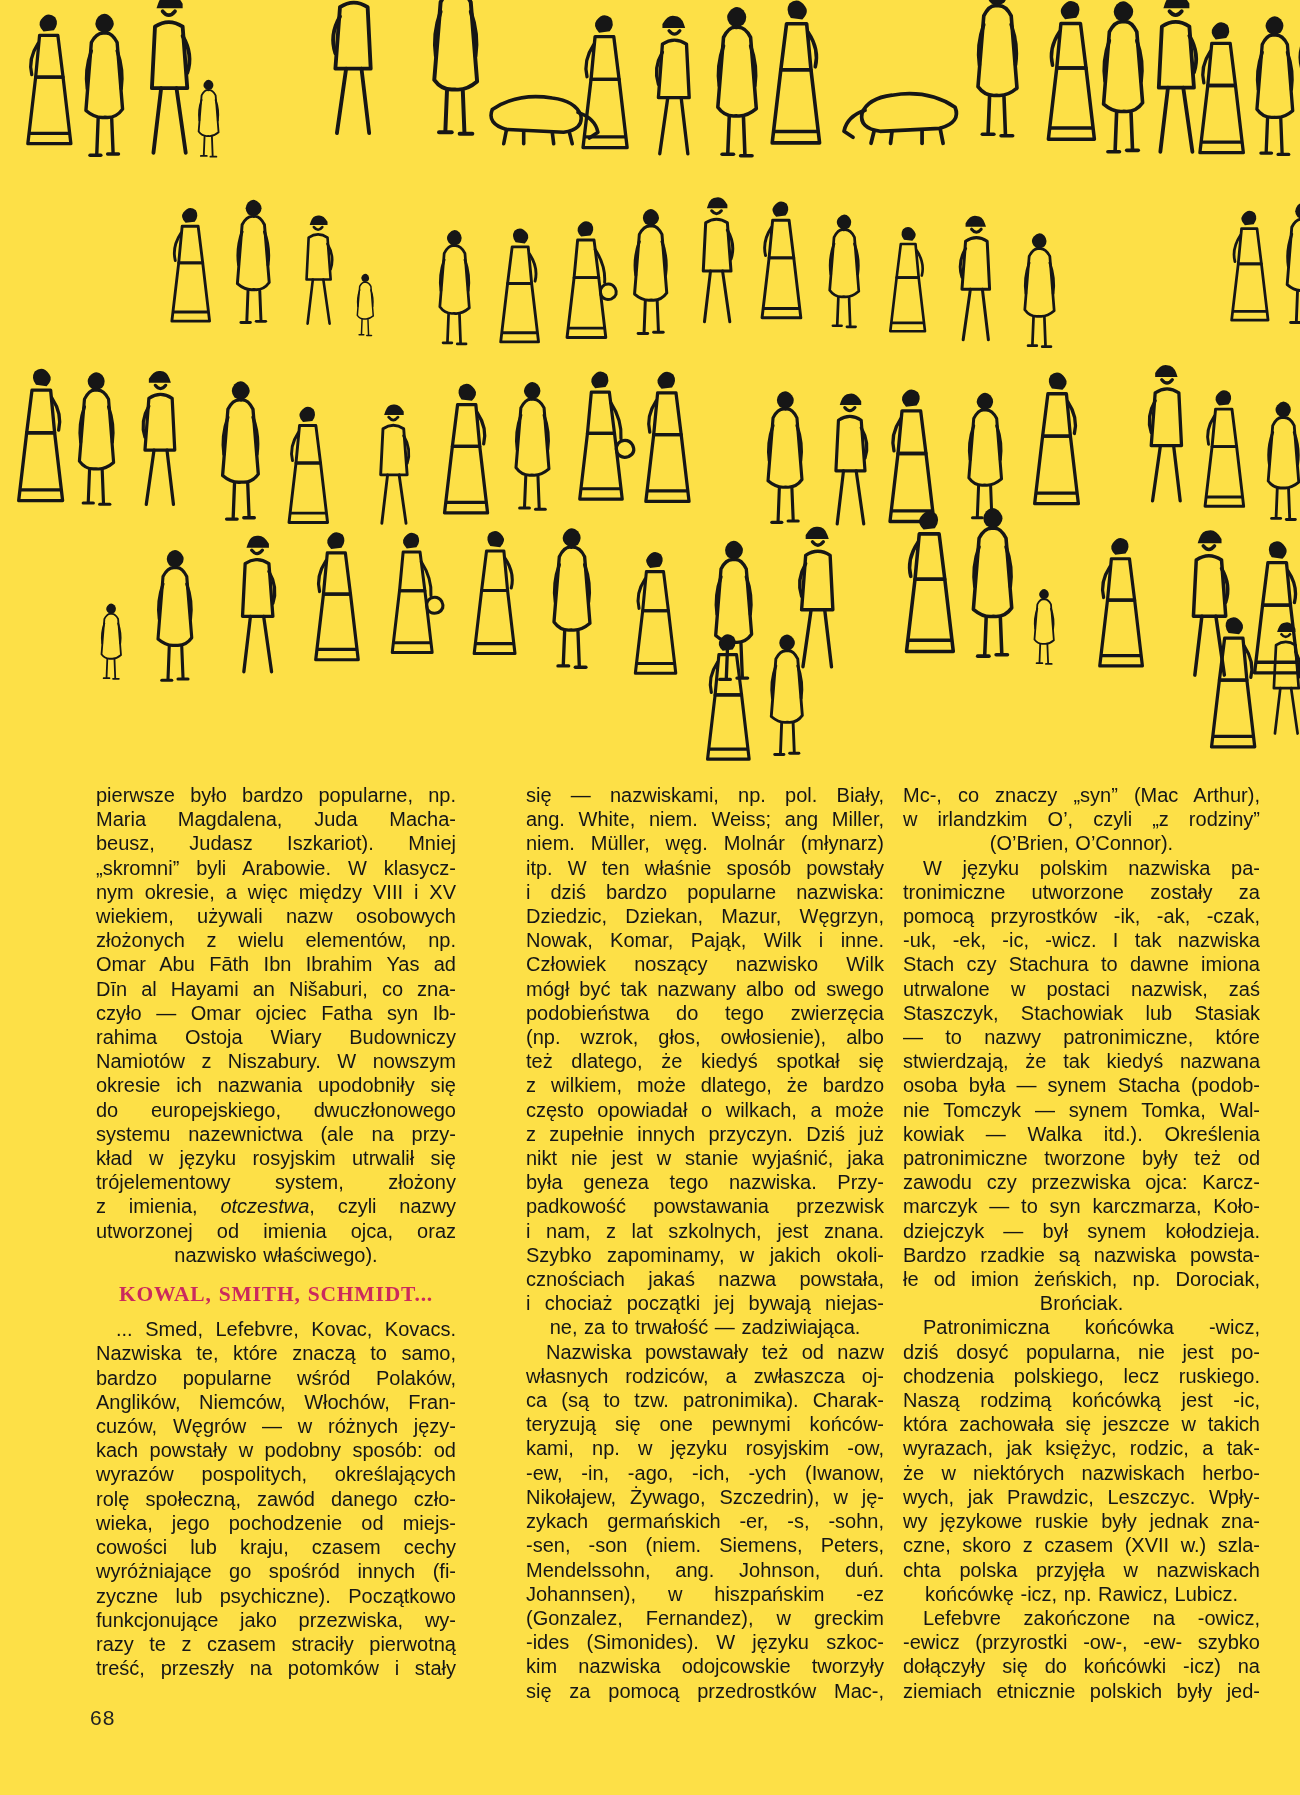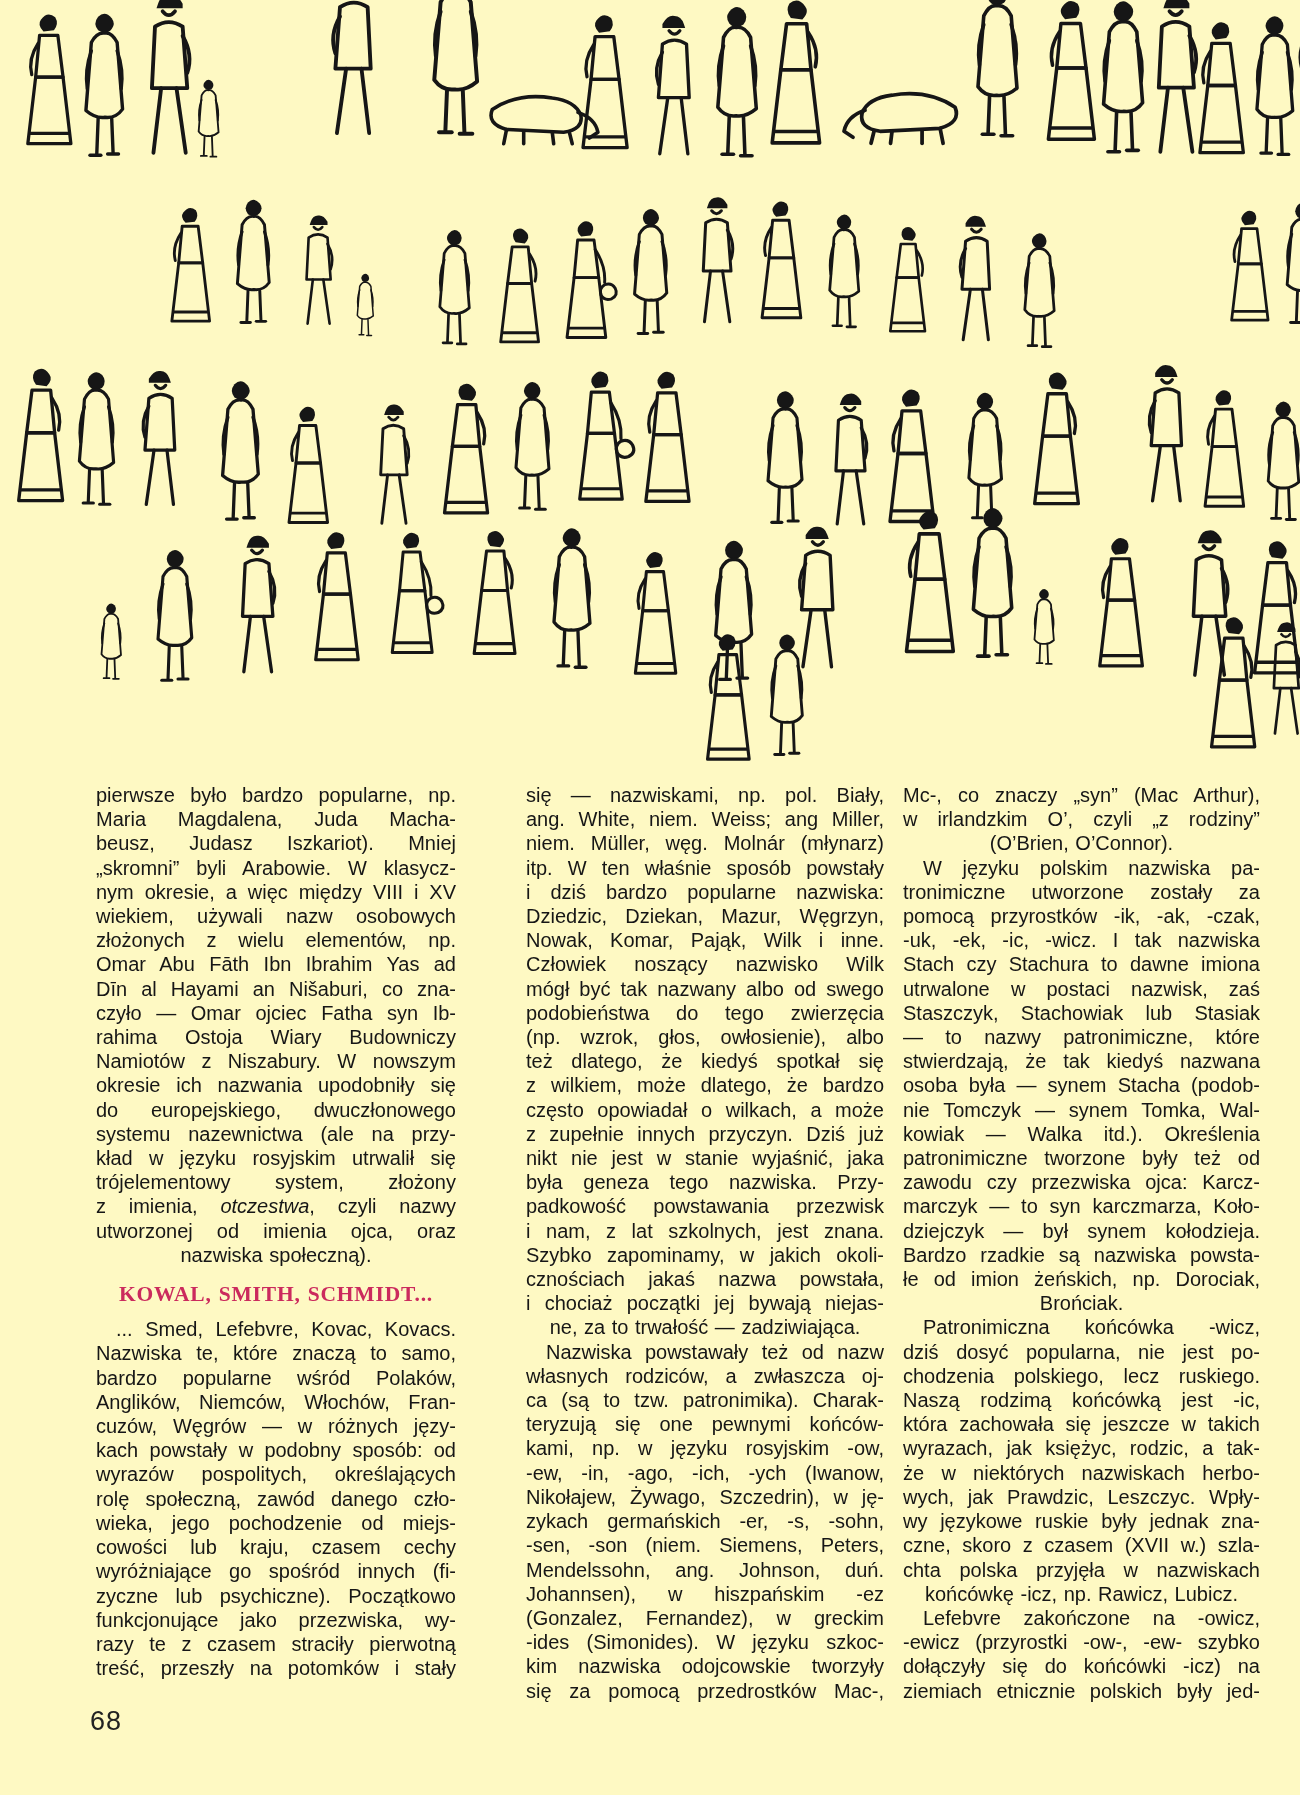--- a/index.html
+++ b/index.html
@@ -1,19 +1,19 @@
 <!DOCTYPE html>
 <html><head>
 <meta charset="utf-8">
 <style>
   html,body{margin:0;padding:0;background:#e8e8e8;}
   .page{
     position:relative;
     width:1300px;height:1795px;
-    background:#fef9c3;
+    background:#fde047;
     overflow:hidden;
     font-family:"Liberation Sans", sans-serif;
     color:#1a1a1a;
   }
   #illustration{position:absolute;left:0;top:0;}
   .column{
     position:absolute;
     top:783px;
     font-size:20px;
     line-height:24.2px;
@@ -31,21 +31,21 @@
     font-weight:bold;
     font-size:21.5px;
     letter-spacing:0.8px;
     text-align:center;
     text-align-last:center;
     margin:15px 0 11px 0;
   }
   .page-number{
     position:absolute;
     left:90px;top:1706px;
-    font-size:27px;
+    font-size:21px;
     color:#222;
     letter-spacing:1px;
   }
 </style>
 </head>
 <body>
 
 <div class="page">
   <svg id="illustration" width="1300" height="772" viewBox="0 0 1300 772" xmlns="http://www.w3.org/2000/svg">
       <g transform="translate(20.0,9.3) scale(1.305,1.305)">
@@ -676,21 +676,21 @@
       <div class="line just">czyło — Omar ojciec Fatha syn Ib-</div>
       <div class="line just">rahima Ostoja Wiary Budowniczy</div>
       <div class="line just">Namiotów z Niszabury. W nowszym</div>
       <div class="line just">okresie ich nazwania upodobniły się</div>
       <div class="line just">do europejskiego, dwuczłonowego</div>
       <div class="line just">systemu nazewnictwa (ale na przy-</div>
       <div class="line just">kład w języku rosyjskim utrwalił się</div>
       <div class="line just">trójelementowy system, złożony</div>
       <div class="line just">z imienia, <i>otczestwa</i>, czyli nazwy</div>
       <div class="line just">utworzonej od imienia ojca, oraz</div>
-      <div class="line flush">nazwiska społeczną).</div>
+      <div class="line flush">nazwisko właściwego).</div>
       <div class="line heading" style="color: rgb(203, 42, 93); font-family: Liberation Serif, serif;">KOWAL, SMITH, SCHMIDT...</div>
       <div class="line just indent">... Smed, Lefebvre, Kovac, Kovacs.</div>
       <div class="line just">Nazwiska te, które znaczą to samo,</div>
       <div class="line just">bardzo popularne wśród Polaków,</div>
       <div class="line just">Anglików, Niemców, Włochów, Fran-</div>
       <div class="line just">cuzów, Węgrów — w różnych języ-</div>
       <div class="line just">kach powstały w podobny sposób: od</div>
       <div class="line just">wyrazów pospolitych, określających</div>
       <div class="line just">rolę społeczną, zawód danego czło-</div>
       <div class="line just">wieka, jego pochodzenie od miejs-</div>

